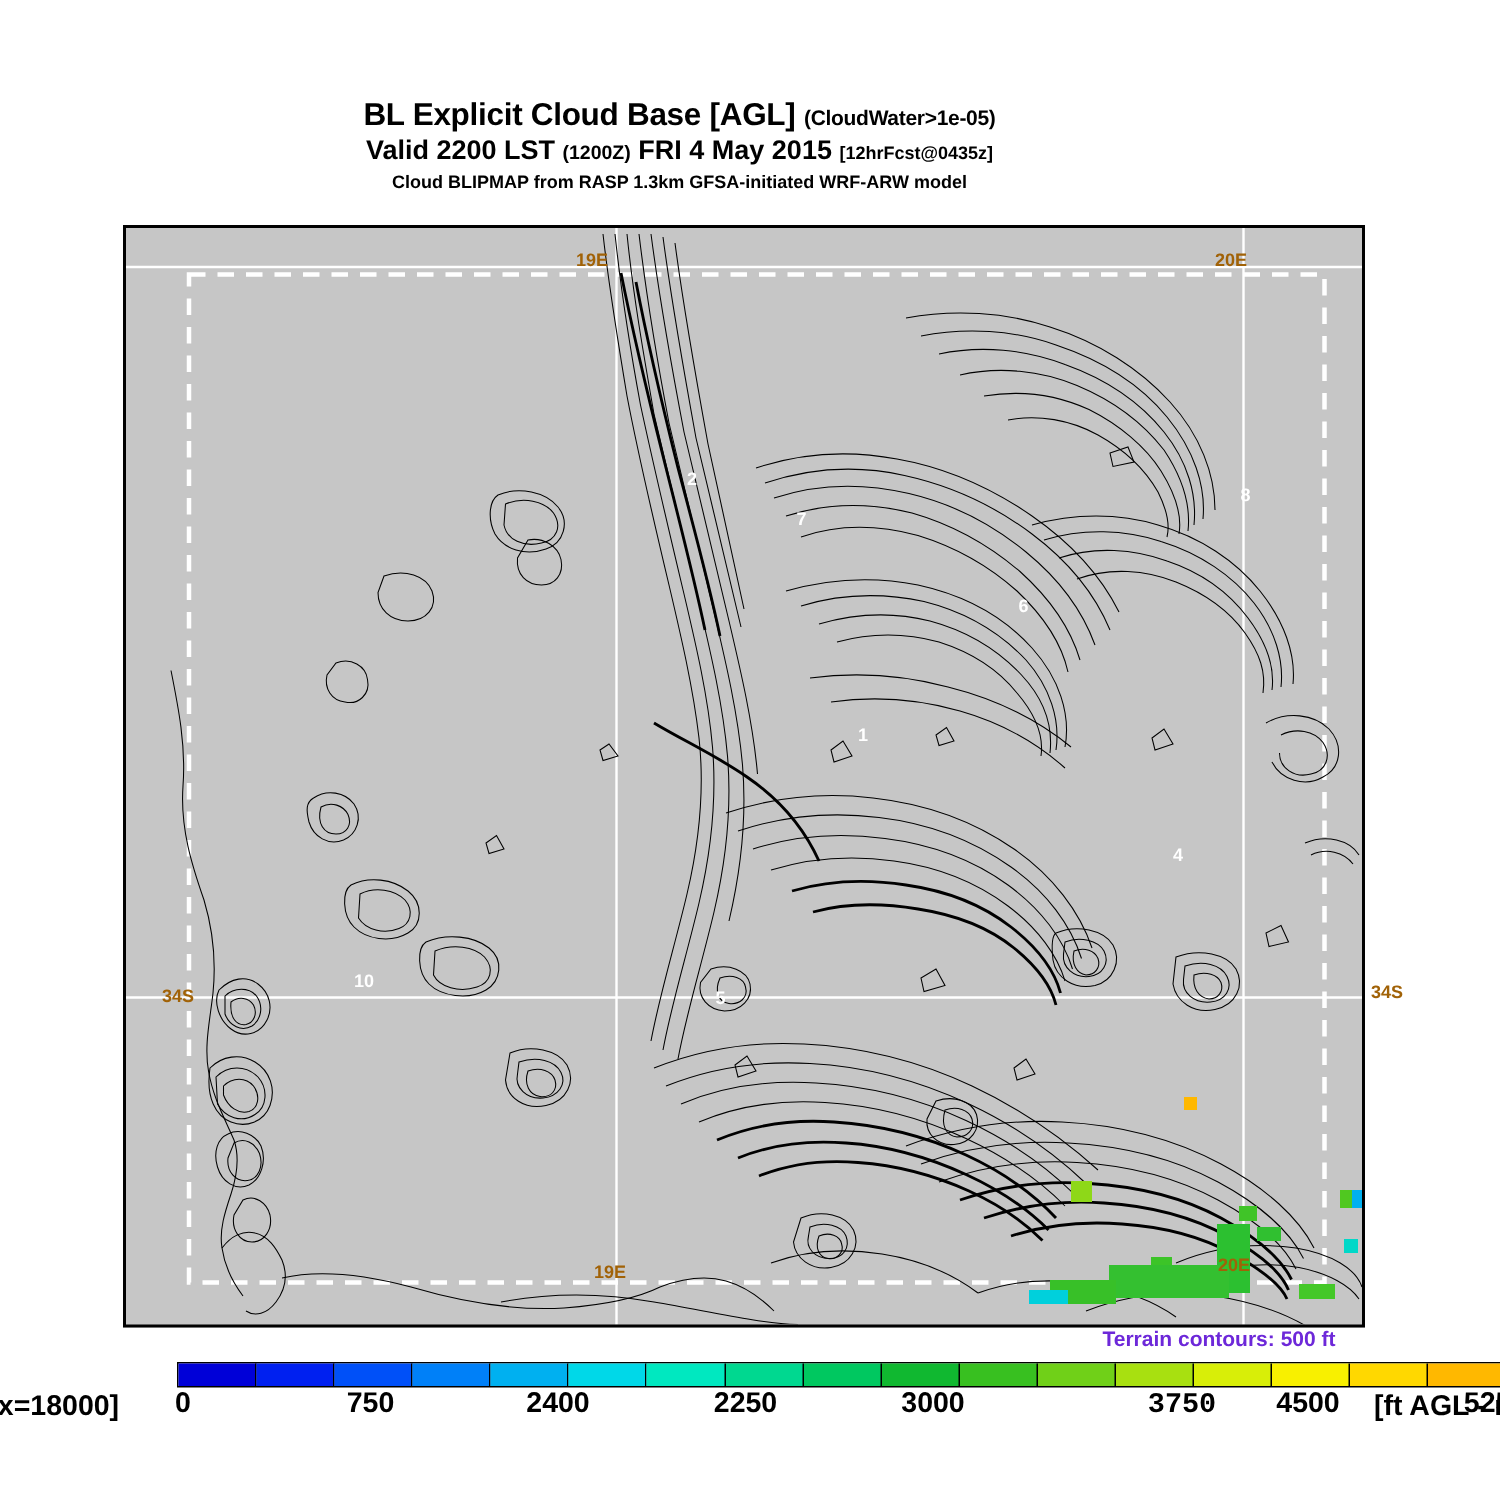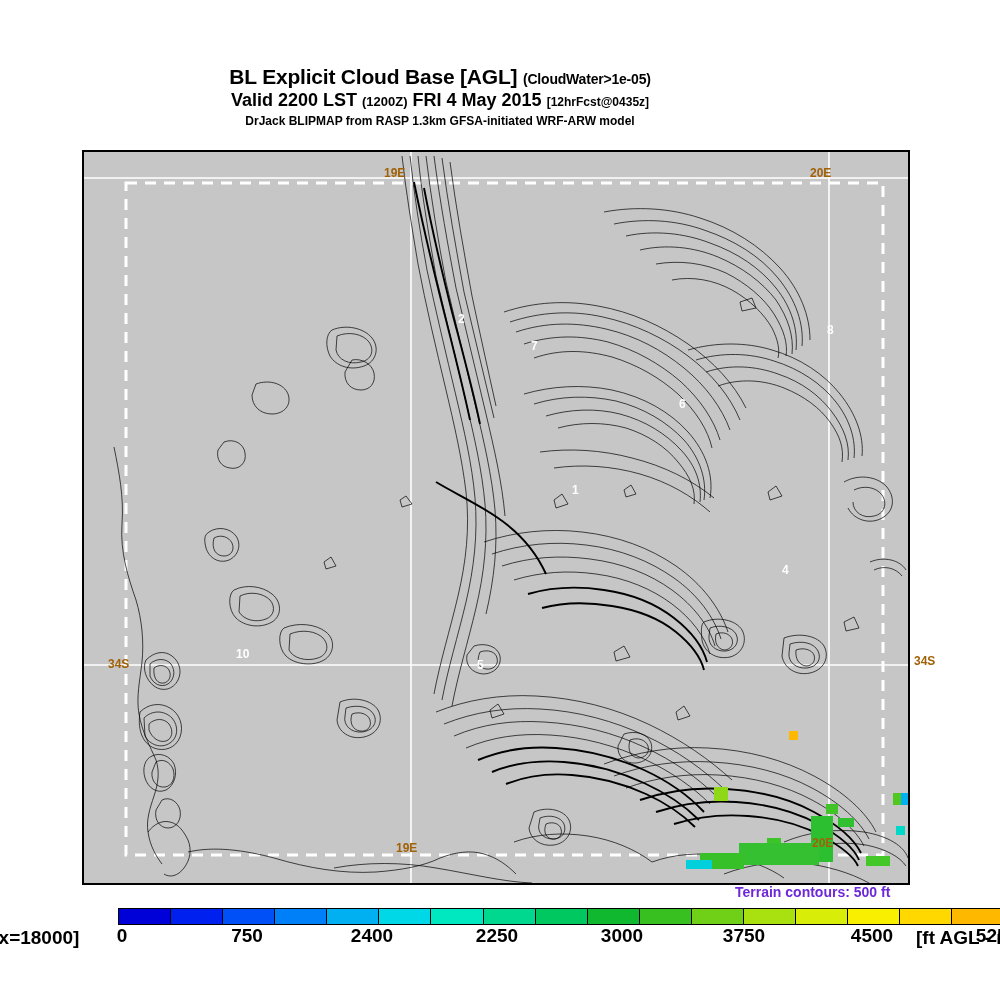--- a/index.html
+++ b/index.html
@@ -1,19 +1,19 @@
 <!DOCTYPE html>
 <html><head>
 <meta charset="utf-8">
 <style>
   html,body{margin:0;padding:0;background:#fff;}
   body{width:1000px;height:1000px;position:relative;font-family:"Liberation Sans",sans-serif;overflow:hidden;}
 
   
-  #title-block{position:absolute;left:4px;top:66px;width:872px;text-align:center;}
+  #title-block{position:absolute;left:17px;top:66px;width:872px;text-align:center;}
   .t1{font-size:21px;font-weight:bold;color:#000;letter-spacing:-0.2px;line-height:1.05;}
   .t1 .sub{font-size:14px;}
   .t2{font-size:18px;font-weight:bold;color:#000;line-height:1.15;margin-top:2px;}
   .t2 .sm{font-size:13px;}
   .t2 .br{font-size:12px;text-align:center;}
   .t3{font-size:12px;font-weight:bold;color:#000;margin-top:3px;}
 
   
   #map-frame{position:absolute;left:82px;top:150px;width:828px;height:735px;
              background:#c6c6c6;border:2px solid #000;box-sizing:border-box;}
@@ -46,21 +46,21 @@
   <div class="t1">
     <span>BL Explicit Cloud Base [AGL]</span>
     <span class="sub">(CloudWater&gt;1e-05)</span>
   </div>
   <div class="t2">
     <span>Valid 2200 LST</span>
     <span class="sm">(1200Z)</span>
     <span>FRI 4 May 2015</span>
     <span class="br">[12hrFcst@0435z]</span>
   </div>
-  <div class="t3">DrJack BLIPMAP from RASP 1.3km GFSA-initiated WRF-ARW model</div>
+  <div class="t3">Cloud BLIPMAP from RASP 1.3km GFSA-initiated WRF-ARW model</div>
 </div>
 
 <div id="map-frame">
   <div id="map-clip">
     <svg id="map-svg" width="824" height="731" viewBox="0 0 824 731">
 
       <g stroke="#ffffff" stroke-width="1.6" fill="none">
         <line x1="0" y1="26" x2="824" y2="26"></line>
         <line x1="0" y1="513" x2="824" y2="513"></line>
         <line x1="327" y1="0" x2="327" y2="731"></line>
@@ -267,19 +267,19 @@
         <div class="cb-cell" style="width: 52.0833px; background: rgb(255, 216, 0);"></div>
         <div class="cb-cell" style="width: 52.0833px; background: rgb(255, 184, 0);"></div>
       </div>
   </div>
   <div id="cbar-ticks">
       <div class="cb-tick" style="left: 122px;">0</div>
       <div class="cb-tick" style="left: 247px;">750</div>
       <div class="cb-tick" style="left: 372px;">2400</div>
       <div class="cb-tick" style="left: 497px;">2250</div>
       <div class="cb-tick" style="left: 622px; text-align: center;">3000</div>
-      <div class="cb-tick" style="left: 744px;">3750</div>
+      <div class="cb-tick" style="left: 788px; font-family: Liberation Mono, monospace;">3750</div>
       <div class="cb-tick" style="left: 872px;">4500</div>
       <div class="cb-tick" style="left: 997px;">5250</div>
     </div>
   <div id="cb-left">ax=18000]</div>
   <div id="cb-right">[ft AGL - m</div>
 </div>
 
 </body></html>

